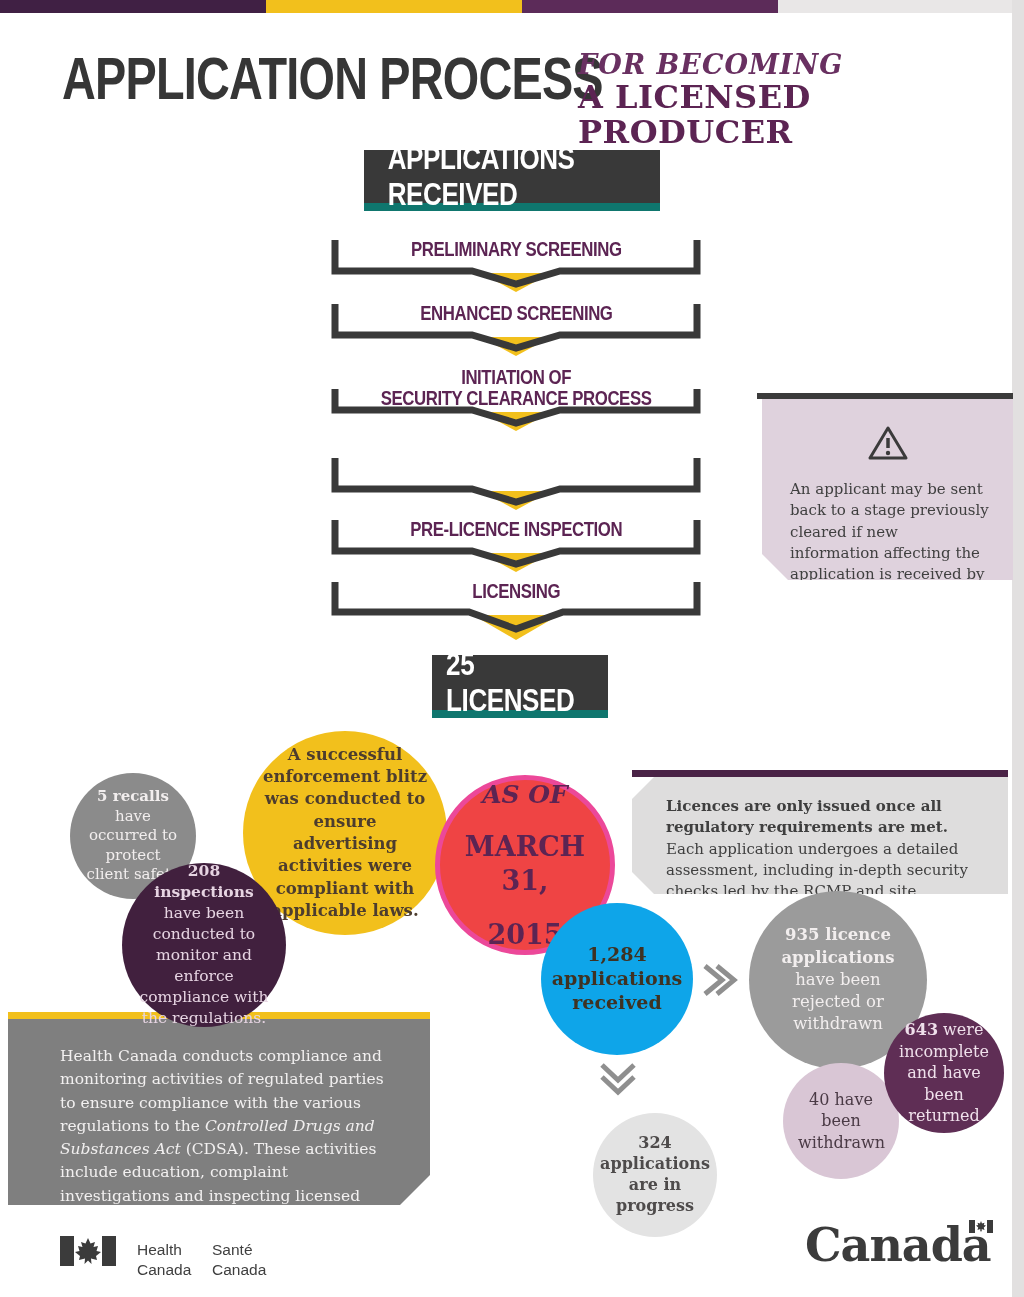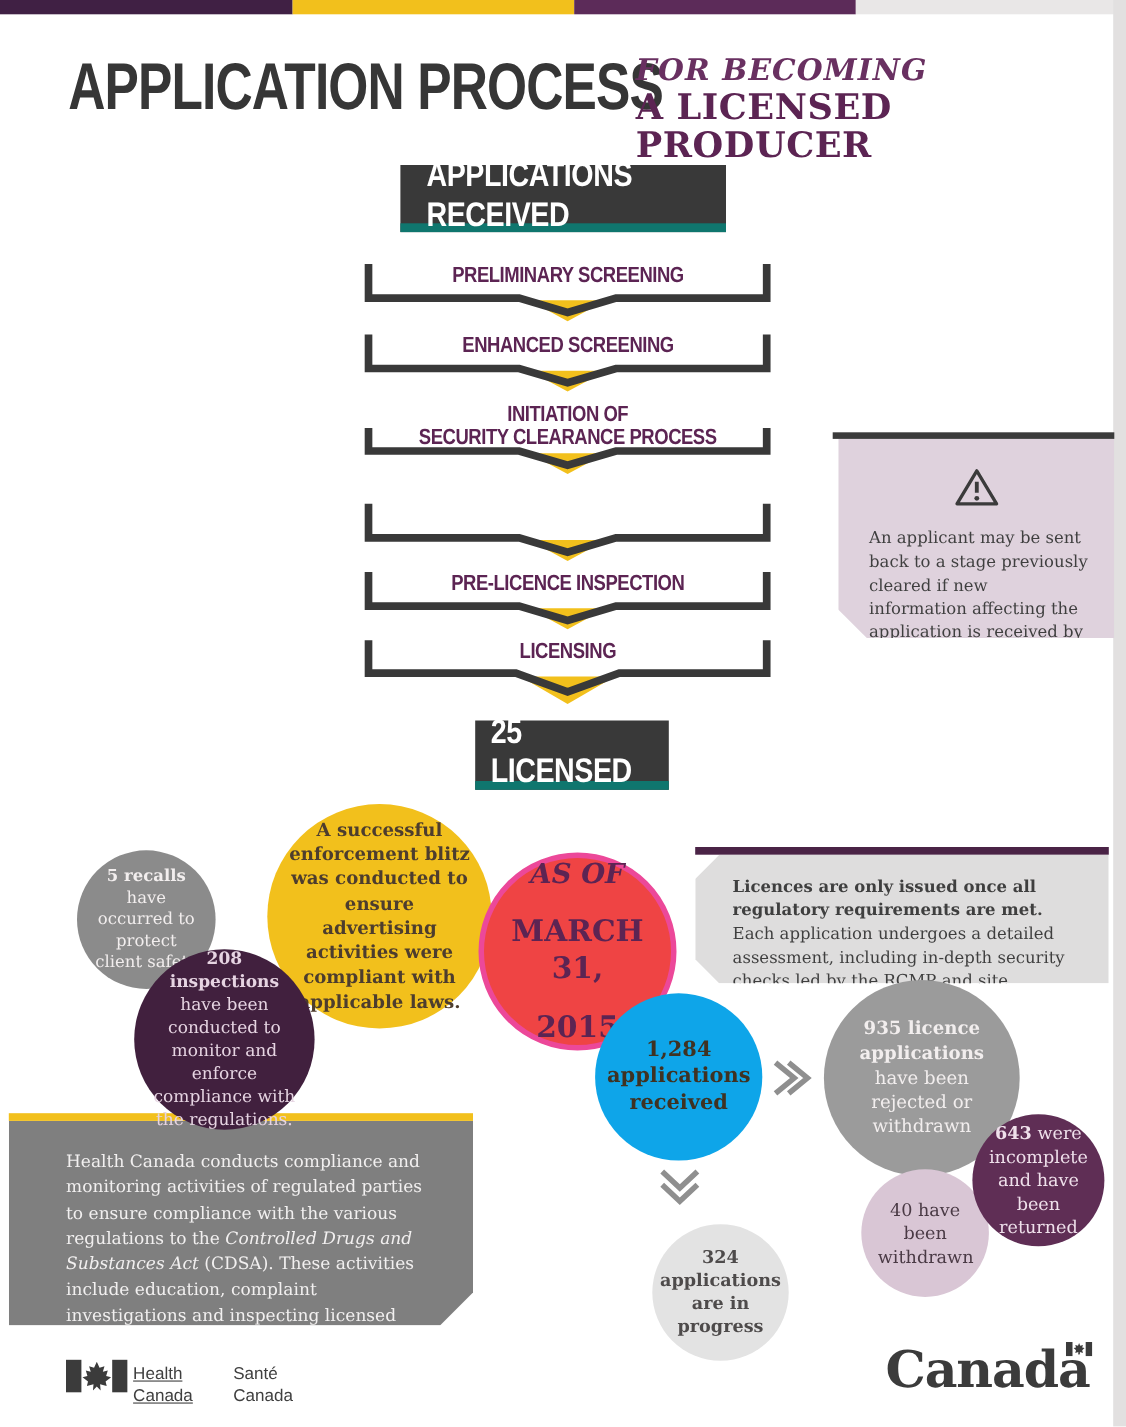--- a/index.html
+++ b/index.html
@@ -83,21 +83,21 @@
               color:#4E4B4B;font-size:16px;font-weight:600;line-height:1.3;margin-left:40px;}
   .u{}
   b{font-weight:700;}
 
   .chev{position:absolute;z-index:4;}
 
   
   .footer-logo{position:absolute;left:60px;top:1236px;}
   .gov-text{position:absolute;top:1240px;font-family:"Liberation Sans",sans-serif;font-size:15.5px;
             color:#3F3F3F;line-height:1.3;}
-  .gov-en{left:121px;text-decoration:underline;} .gov-fr{left:212px;}
+  .gov-en{left:137px;} .gov-fr{left:212px;}
   .wordmark{position:absolute;left:805px;top:1218px;font-family:"DejaVu Serif",serif;
             font-size:46px;font-weight:600;color:#3B3B3B;letter-spacing:-1px;}
   .wordmark .flag{position:absolute;right:-2px;top:2px;}
 </style>
 </head>
 <body>
 
 <div class="page">
 
   <div class="stripe s1"></div>

